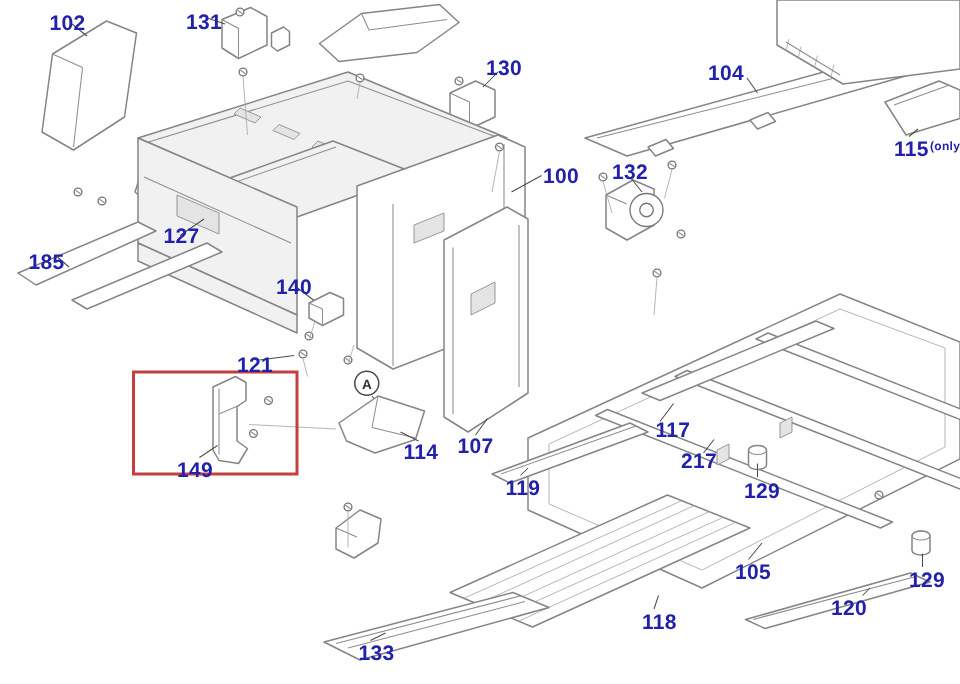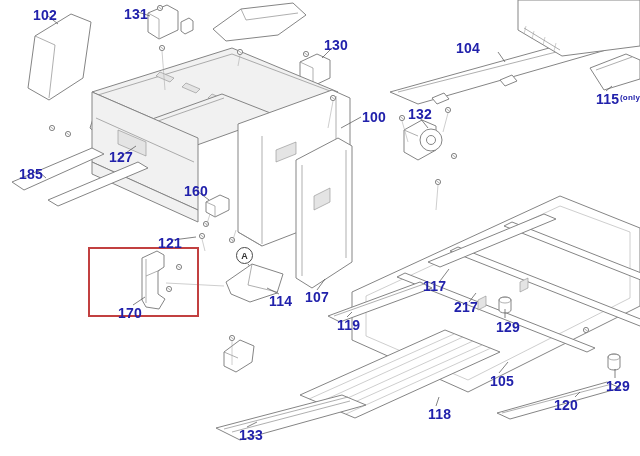--- a/index.html
+++ b/index.html
@@ -224,33 +224,33 @@
     </g>
   </svg>
 
   <div class="highlight-box"></div>
 
   <div class="callout-a">A</div>
 
   <div class="part-label" style="left:33px;top:8px">102</div>
   <div class="part-label" style="left:124px;top:7px">131</div>
   <div class="part-label" style="left:324px;top:38px">130</div>
-  <div class="part-label" style="left:456px;top:41px">104</div>
+  <div class="part-label" style="left:472px;top:41px">104</div>
   <div class="part-label" style="left:596px;top:92px">115</div>
   <div class="part-label part-note" style="left:620px;top:94px">(only</div>
   <div class="part-label" style="left:362px;top:110px">100</div>
   <div class="part-label" style="left:408px;top:107px">132</div>
   <div class="part-label" style="left:109px;top:150px">127</div>
   <div class="part-label" style="left:19px;top:167px">185</div>
-  <div class="part-label" style="left:184px;top:184px">160</div>
+  <div class="part-label" style="left:184px;top:184px">140</div>
   <div class="part-label" style="left:158px;top:236px">121</div>
-  <div class="part-label" style="left:118px;top:306px">170</div>
+  <div class="part-label" style="left:118px;top:306px">149</div>
   <div class="part-label" style="left:269px;top:294px">114</div>
   <div class="part-label" style="left:305px;top:290px">107</div>
-  <div class="part-label" style="left:423px;top:279px">117</div>
+  <div class="part-label" style="left:437px;top:279px">117</div>
   <div class="part-label" style="left:337px;top:318px">119</div>
   <div class="part-label" style="left:454px;top:300px">217</div>
   <div class="part-label" style="left:496px;top:320px">129</div>
   <div class="part-label" style="left:490px;top:374px">105</div>
   <div class="part-label" style="left:428px;top:407px">118</div>
   <div class="part-label" style="left:554px;top:398px">120</div>
   <div class="part-label" style="left:606px;top:379px">129</div>
   <div class="part-label" style="left:239px;top:428px">133</div>
 
 </div>

